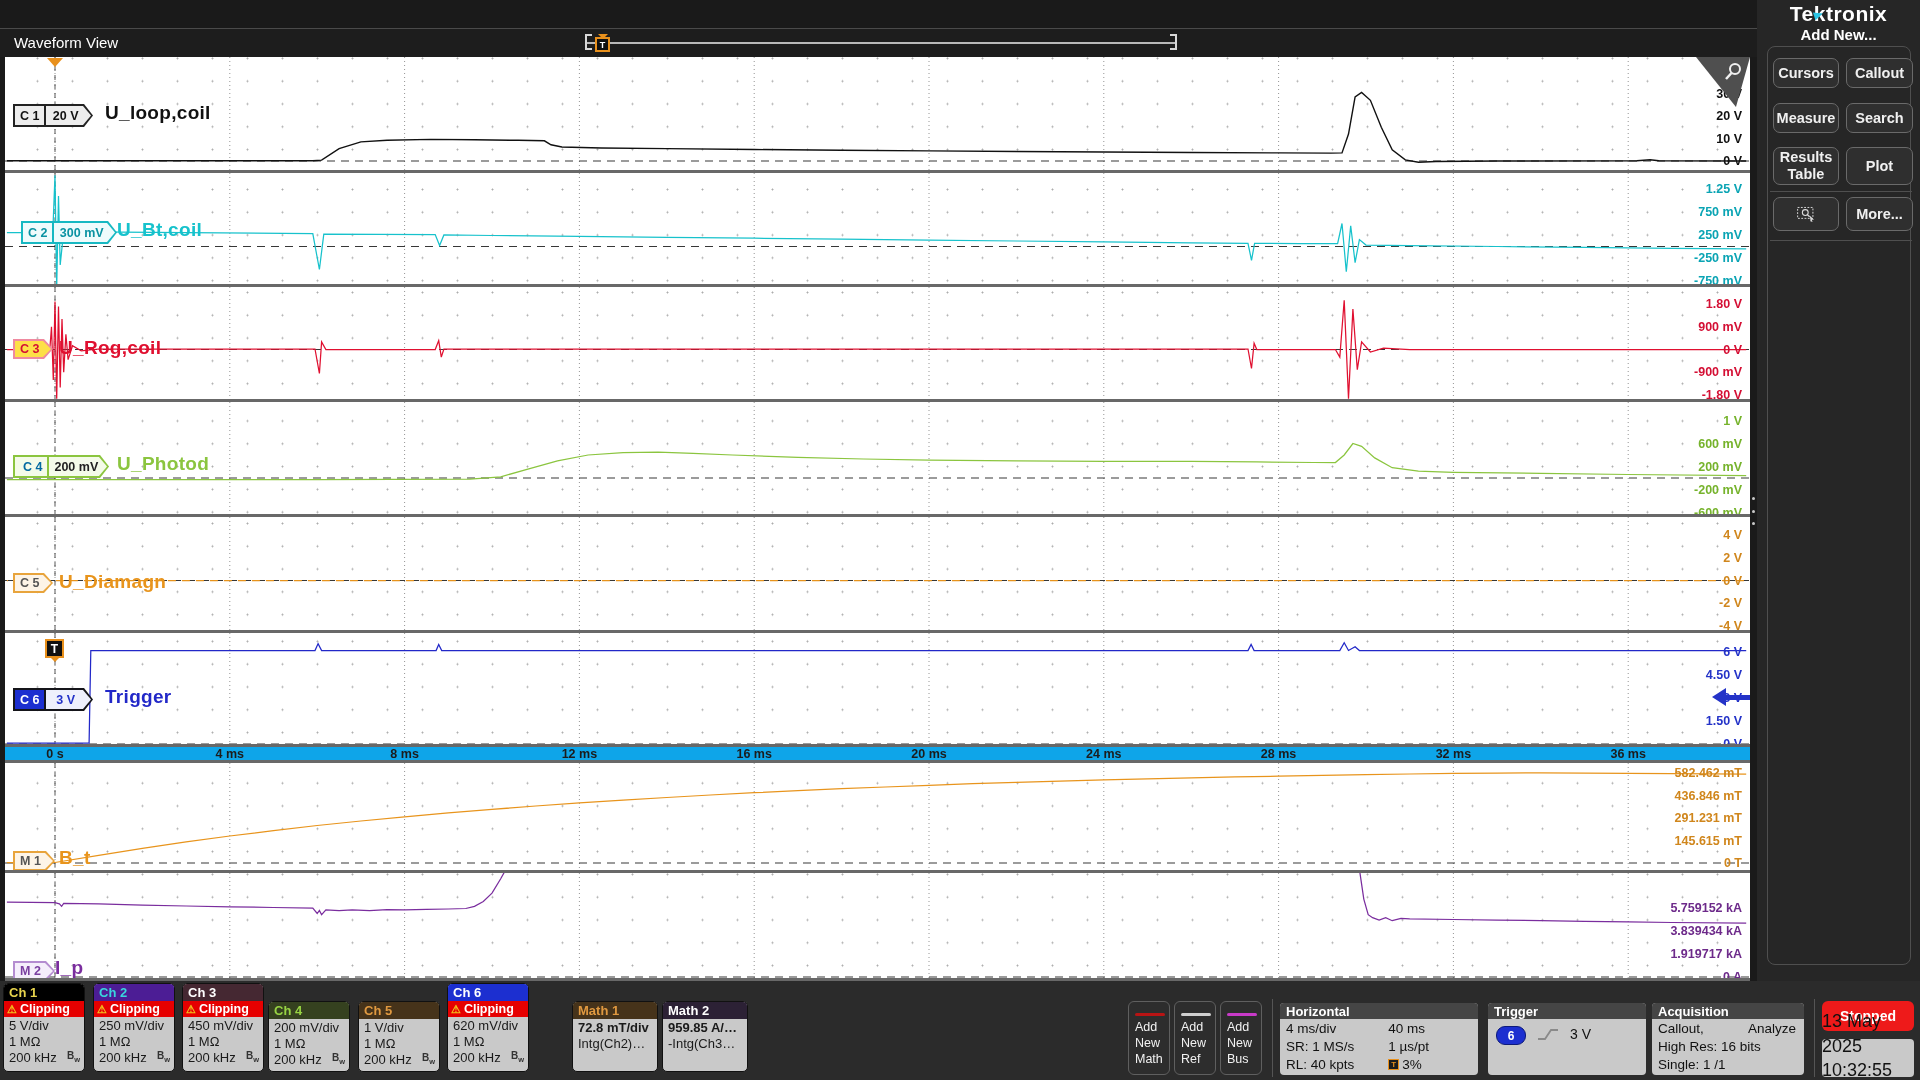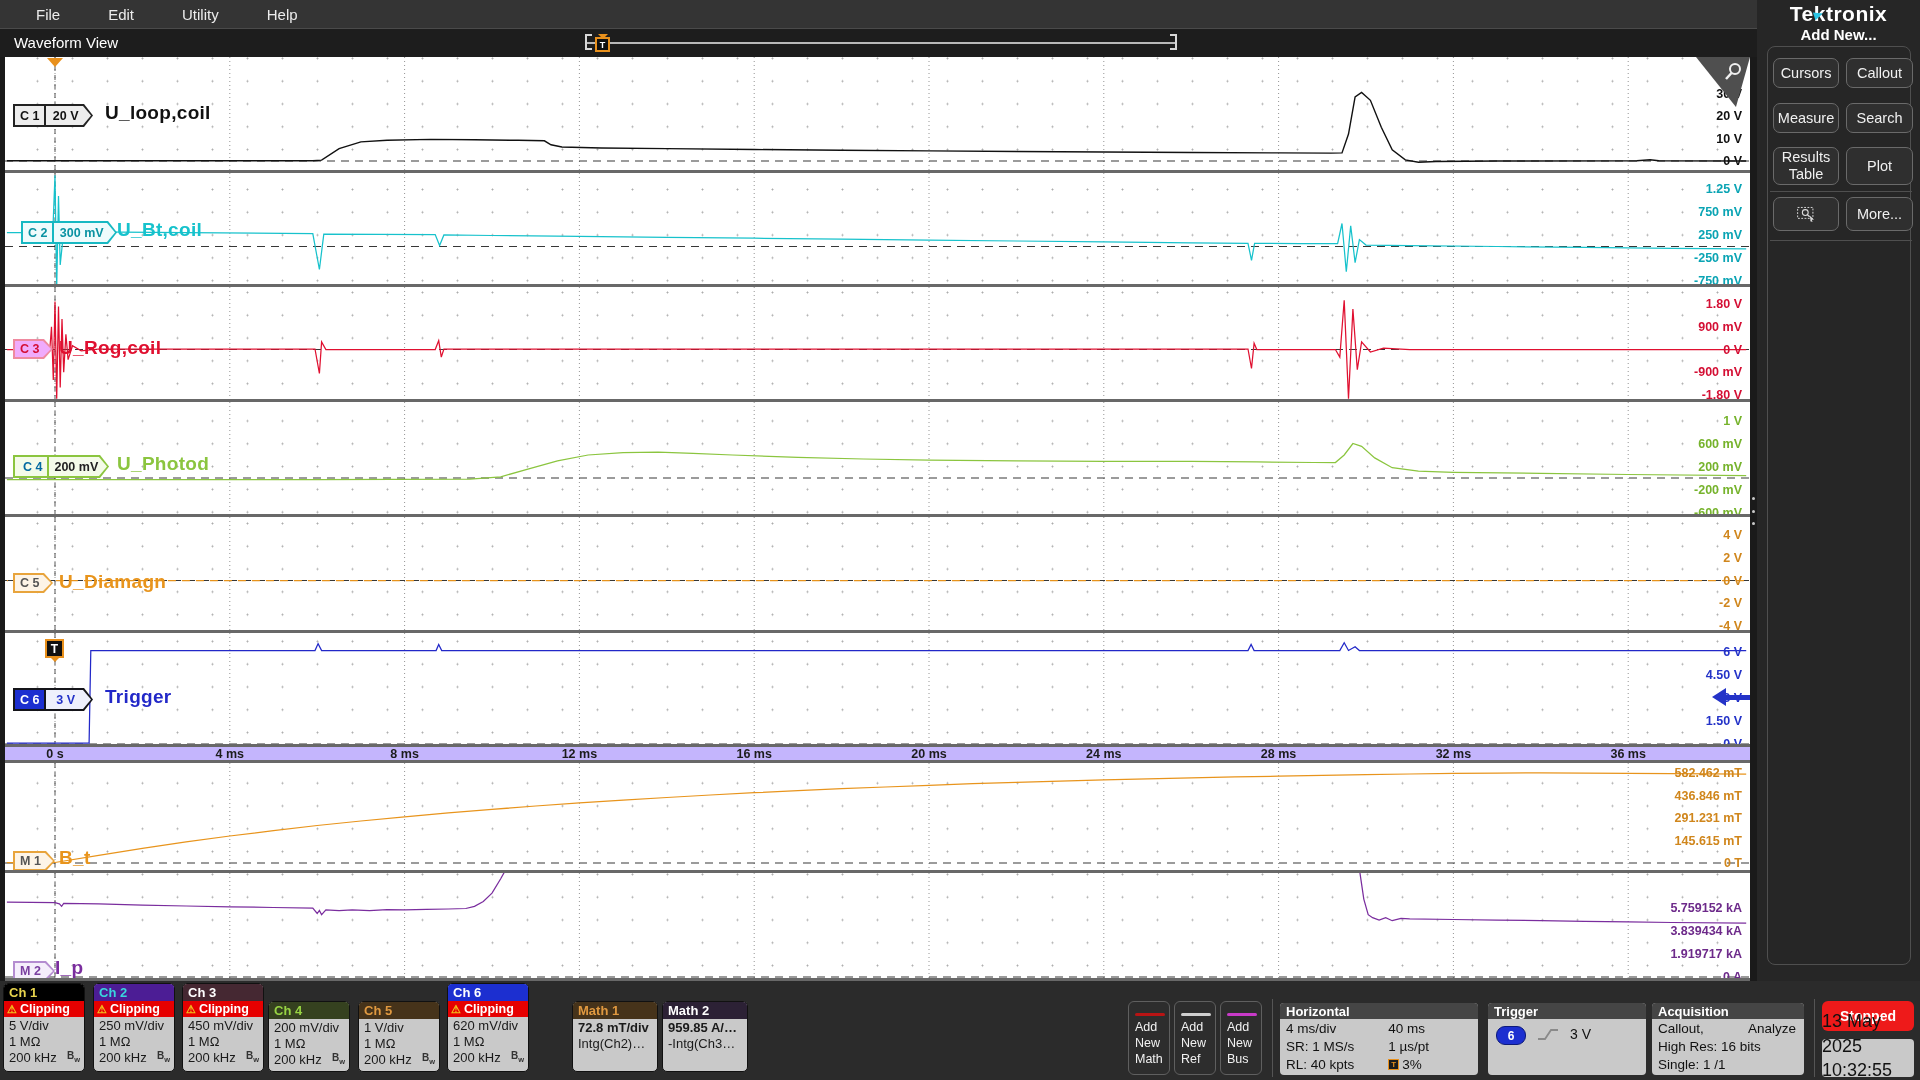--- a/index.html
+++ b/index.html
@@ -38,21 +38,21 @@
   .section svg{position:absolute;left:0;top:0;}
   .axis-label{position:absolute;right:8px;transform:translateY(-50%);font-size:12.5px;font-weight:700;
     z-index:5;white-space:nowrap;}
   .ch-name{position:absolute;font-size:19px;font-weight:600;z-index:6;letter-spacing:.3px;white-space:nowrap;}
   .pent{position:absolute;z-index:20;clip-path:polygon(0 0,calc(100% - 9px) 0,100% 50%,calc(100% - 9px) 100%,0 100%);}
   .pent-in{position:absolute;inset:2px;display:flex;align-items:stretch;
     clip-path:polygon(0 0,calc(100% - 8px) 0,100% 50%,calc(100% - 8px) 100%,0 100%);}
   .pc{display:flex;align-items:center;justify-content:center;font-weight:700;font-size:12.5px;
     padding:0 5px;white-space:nowrap;}
   .pc.arrowpad{padding-right:11px;}
-  .timeaxis{position:absolute;left:0;width:1745px;background:#c4b5fd;border-bottom:3px solid #686868;box-sizing:border-box;}
+  .timeaxis{position:absolute;left:0;width:1745px;background:#0ea5e9;border-bottom:3px solid #686868;box-sizing:border-box;}
   .ttick{position:absolute;top:0;transform:translateX(-50%);font-size:12.5px;font-weight:600;color:#1c1c1c;}
   .mag-corner{position:absolute;right:0;top:0;width:54px;height:52px;background:#4f4f4f;
     clip-path:polygon(0 0,100% 0,74% 96%);z-index:30;}
   .trig-arrow-tail{position:absolute;width:24px;height:5px;background:#2433c8;z-index:22;}
   .trig-arrow-head{position:absolute;width:0;height:0;border:9px solid transparent;
     border-right:14px solid #2433c8;border-left-width:0;z-index:22;}
   .handle{position:absolute;left:1750px;top:497px;width:7px;height:28px;display:flex;
     flex-direction:column;align-items:center;justify-content:space-between;z-index:40;}
   .handle i{width:3px;height:3px;border-radius:50%;background:#c9c9c9;}
 
@@ -62,21 +62,21 @@
     font-size:21px;font-weight:700;letter-spacing:.5px;}
   .logo-k{position:relative;display:inline-block;}
   .logo-k::before{content:'';position:absolute;left:0px;top:9px;border:4px solid transparent;
     border-left:9px solid #29c5e6;border-right-width:0;transform:rotate(-18deg);}
   .addnew{position:absolute;left:0;top:26px;width:163px;text-align:center;color:#fff;
     font-size:15px;font-weight:700;}
   .sb-panel{position:absolute;left:10px;top:46px;width:144px;height:919px;border:1px solid #4f4f4f;
     border-radius:8px;box-sizing:border-box;}
   .sb-btn{position:absolute;background:#2f2f2f;border:1px solid #6a6a6a;border-radius:7px;
     color:#f0f0f0;font-size:14.5px;font-family:"Liberation Sans",sans-serif;display:flex;
-    flex-direction:column;align-items:center;justify-content:center;line-height:1.15;padding:8px;cursor:pointer;}
+    flex-direction:column;align-items:center;justify-content:center;line-height:1.15;padding:8px;cursor:pointer;font-weight:bold;}
   .sb-div{position:absolute;height:1px;background:#4f4f4f;left:1770px;width:142px;}
 
   
   .bottombar{position:absolute;left:0;top:981px;width:1920px;height:99px;background:#2b2b2b;}
   .bbadge{position:absolute;background:#c9c9c9;border-radius:5px;overflow:hidden;
     border:1px solid #111;box-sizing:border-box;}
   .bb-head{height:17px;font-size:13px;font-weight:700;display:flex;align-items:center;padding-left:5px;}
   .bb-clip{height:16px;background:#e60000;color:#fff;font-size:12.5px;font-weight:700;
     display:flex;align-items:center;gap:3px;padding-left:3px;}
   .warn{color:#f2c01c;font-size:11px;line-height:1;}
@@ -107,26 +107,20 @@
   .datetime{position:absolute;left:1822px;top:58px;width:92px;height:38px;background:#c9c9c9;
     border-radius:4px;color:#111;font-size:18px;display:flex;flex-direction:column;
     align-items:center;justify-content:center;line-height:1.35;}
   .vline{position:absolute;top:18px;width:1px;height:78px;background:#555;}
 </style>
 </head>
 <body>
 
 <div class="app">
 
-  <div class="menubar" id="menubar">
-      <div class="menu-item">File</div>
-      <div class="menu-item">Edit</div>
-      <div class="menu-item">Utility</div>
-      <div class="menu-item">Help</div>
-    </div>
 
   <div class="titlebar">
     <span class="wv-title">Waveform View</span>
     <div class="overview">
       <div class="ov-line"></div>
       <div class="ov-brk l"></div>
       <div class="ov-brk r"></div>
       <div class="tmark small above" style="left:10px;top:8px;">T</div>
     </div>
   </div>
@@ -204,21 +198,21 @@
           <line x1="50" y1="0" x2="50" y2="115" stroke="#444" stroke-width="1" stroke-dasharray="5,4" opacity="0.9"></line>
           <line x1="0" y1="62.5" x2="1745" y2="62.5" stroke="#222" stroke-width="1" stroke-dasharray="8,6" opacity="0.9"></line>
           <path d="M1.9 62.5 L44.8 62.5 L46.5 39.7 L48.3 92.9 L50.0 14.4 L51.7 111.8 L53.5 19.5 L55.2 100.5 L57.0 32.1 L58.7 85.3 L60.9 47.3 L63.1 72.6 L67.5 58.7 L76.2 63.8 L93.7 62.0 L310.0 62.0 L314.4 86.5 L316.6 54.9 L320.9 62.5 L430.2 62.5 L433.7 53.6 L436.3 70.1 L438.9 62.0 L705.5 62.0 L1243.0 62.0 L1246.5 81.5 L1249.1 56.2 L1251.8 62.5 L1330.4 62.5 L1334.8 70.1 L1339.2 13.2 L1343.5 111.8 L1347.9 22.0 L1352.3 82.7 L1356.6 54.9 L1365.4 65.0 L1378.5 61.2 L1404.7 62.5 L1741.2 62.5" fill="none" stroke="#e01030" stroke-width="1.25"></path>
         </svg>
         <span class="axis-label" style="top: 16.96px; color: rgb(212, 15, 52);">1.80 V</span>
         <span class="axis-label" style="top: 39.73px; color: rgb(212, 15, 52);">900 mV</span>
         <span class="axis-label" style="top: 62.5px; color: rgb(212, 15, 52);">0 V</span>
         <span class="axis-label" style="top: 85.27px; color: rgb(212, 15, 52);">-900 mV</span>
         <span class="axis-label" style="top: 108.04px; color: rgb(212, 15, 52);">-1.80 V</span>
         <div class="pent" style="left: 8px; top: 52px; width: 40px; height: 20px; background: rgb(239, 138, 160);">
-          <div class="pent-in" style="background: #f0abfc;">
+          <div class="pent-in" style="background: #fde047;">
             <div class="pc" style="color: rgb(212, 15, 52);">C 3</div>
           </div>
         </div>
         <span class="ch-name" style="left: 54px; top: 50px; color: rgb(224, 16, 48);">U_Rog,coil</span>
       </div>
       <div class="section" style="top: 345px; height: 115px; background-position: 15px 7.6px;">
         <svg width="1745" height="115">
           <line x1="50" y1="0" x2="50" y2="115" stroke="#666" stroke-width="1" stroke-dasharray="1,3" opacity="0.7"></line>
           <line x1="224.8" y1="0" x2="224.8" y2="115" stroke="#666" stroke-width="1" stroke-dasharray="1,3" opacity="0.7"></line>
           <line x1="399.6" y1="0" x2="399.6" y2="115" stroke="#666" stroke-width="1" stroke-dasharray="1,3" opacity="0.7"></line>

